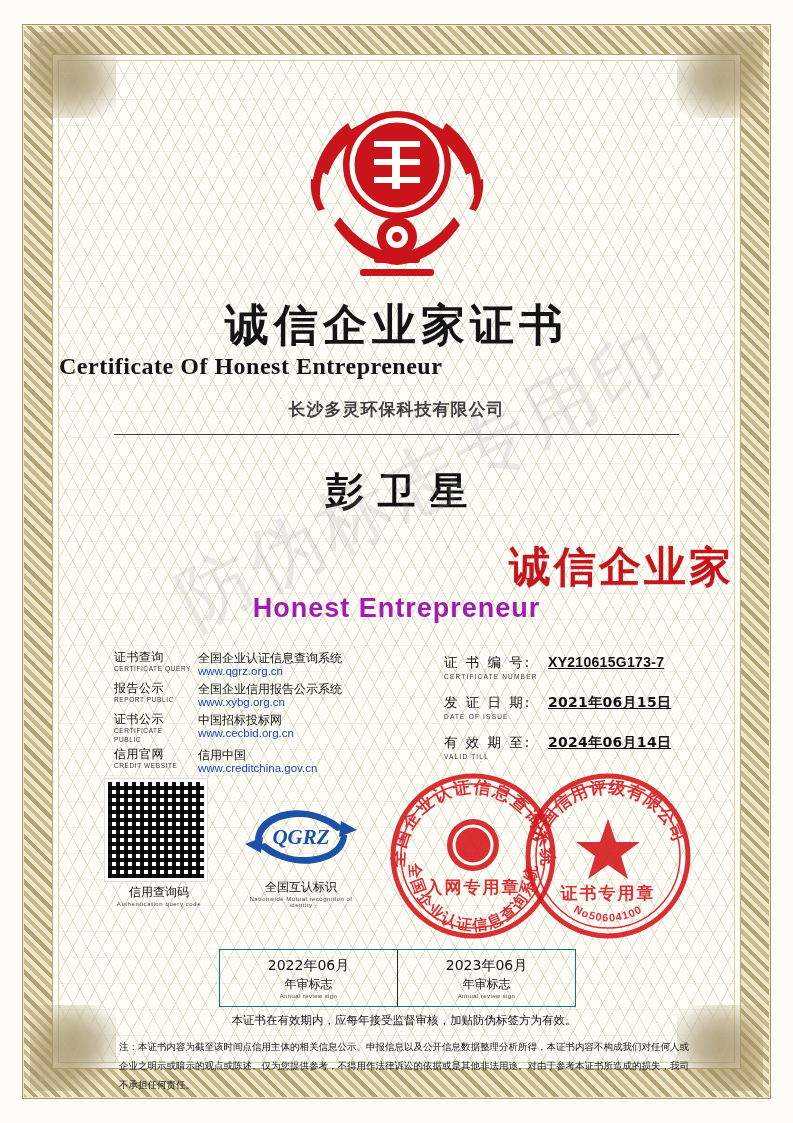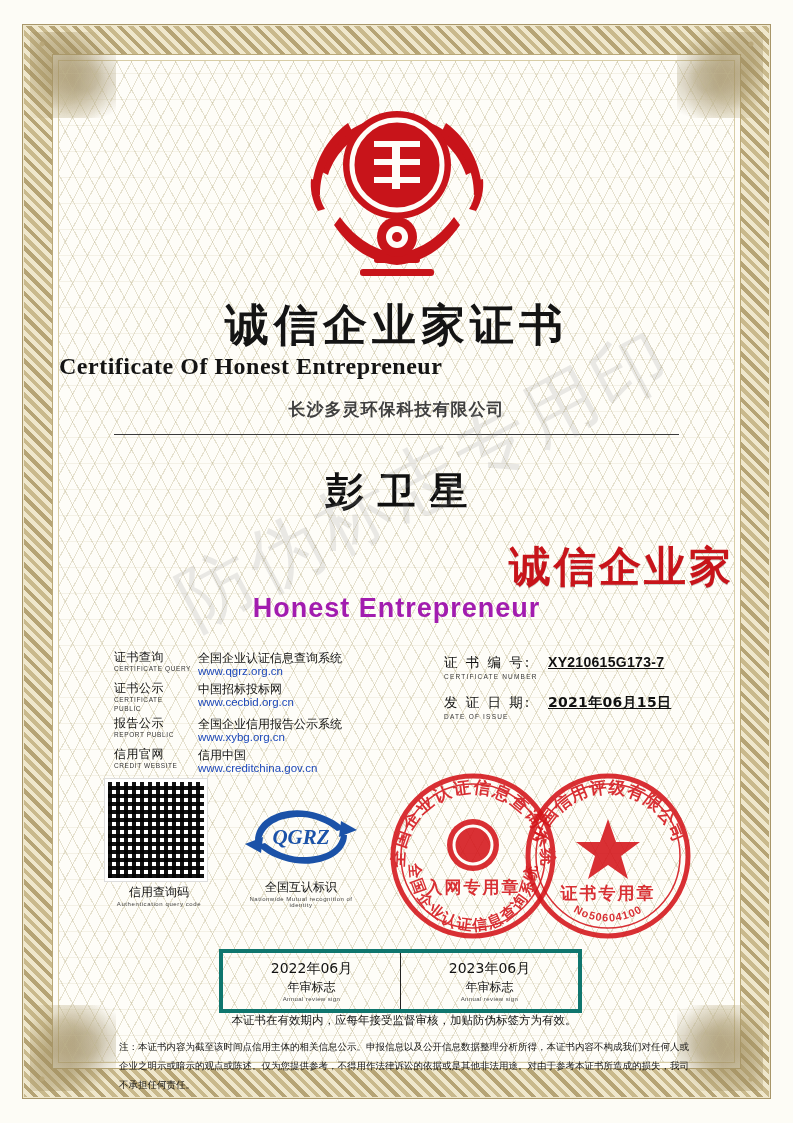--- a/index.html
+++ b/index.html
@@ -177,21 +177,21 @@
   .qgrz-caption .cn{font-family:"DejaVu Sans", sans-serif;font-size:12px;color:#111;}
   .qgrz-caption .en{font-family:"Liberation Sans", sans-serif;font-size:6px;color:#444;letter-spacing:.5px;}
 
   .seal{position:absolute;width:178px;height:178px;}
   .seal.s1{left:325px;top:706px;}
   .seal.s2{left:460px;top:706px;}
 
   
   .review{
     position:absolute;left:160px;top:888px;width:355px;height:56px;
-    border:4px solid #0f766e;display:flex;
+    border:1px solid #0f766e;display:flex;
   }
   .review-cell{
     flex:1;border-right:1px solid #222;display:flex;flex-direction:column;
     align-items:center;justify-content:center;
   }
   .review-cell:last-child{border-right:none;}
   .rv-date{font-family:"DejaVu Sans", sans-serif;font-size:14px;color:#111;}
   .rv-cn{font-family:"DejaVu Sans", sans-serif;font-size:12px;color:#111;margin-top:1px;}
   .rv-en{font-family:"Liberation Sans", sans-serif;font-size:6px;color:#444;letter-spacing:.4px;}
 
@@ -271,37 +271,37 @@
             <div class="en">CERTIFICATE QUERY</div>
           </div>
           <div class="val">
             <div class="cn">全国企业认证信息查询系统</div>
             <div class="url">www.qgrz.org.cn</div>
           </div>
         </div>
 
         <div class="row">
           <div class="lbl">
+            <div class="cn">报告公示</div>
+            <div class="en">REPORT PUBLIC</div>
+          </div>
+          <div class="val">
+            <div class="cn">全国企业信用报告公示系统</div>
+            <div class="url">www.xybg.org.cn</div>
+          </div>
+        </div>
+
+        <div class="row">
+          <div class="lbl">
             <div class="cn">证书公示</div>
             <div class="en">CERTIFICATE PUBLIC</div>
           </div>
           <div class="val">
             <div class="cn">中国招标投标网</div>
             <div class="url">www.cecbid.org.cn</div>
-          </div>
-        </div>
-
-        <div class="row">
-          <div class="lbl">
-            <div class="cn">报告公示</div>
-            <div class="en">REPORT PUBLIC</div>
-          </div>
-          <div class="val">
-            <div class="cn">全国企业信用报告公示系统</div>
-            <div class="url">www.xybg.org.cn</div>
           </div>
         </div>
 
         <div class="row">
           <div class="lbl">
             <div class="cn">信用官网</div>
             <div class="en">CREDIT WEBSITE</div>
           </div>
           <div class="val">
             <div class="cn">信用中国</div>
@@ -312,20 +312,24 @@
       </div>
 
       <div class="info-right">
         <div class="r-row">
           <span class="r-cn">证 书 编 号:</span><span class="r-val">XY210615G173-7</span>
           <div class="r-en">CERTIFICATE NUMBER</div>
         </div>
         <div class="r-row">
           <span class="r-cn">发 证 日 期:</span><span class="r-val cnval">2021年06月15日</span>
           <div class="r-en">DATE OF ISSUE</div>
+        </div>
+        <div class="r-row">
+          <span class="r-cn">有 效 期 至:</span><span class="r-val cnval">2024年06月14日</span>
+          <div class="r-en">VALID    TILL</div>
         </div>
       </div>
     </div>
 
     <div class="qr-wrap">
       <div class="qr"></div>
       <div class="qr-caption">
         <div class="cn">信用查询码</div>
         <div class="en">Authentication query code</div>
       </div>

